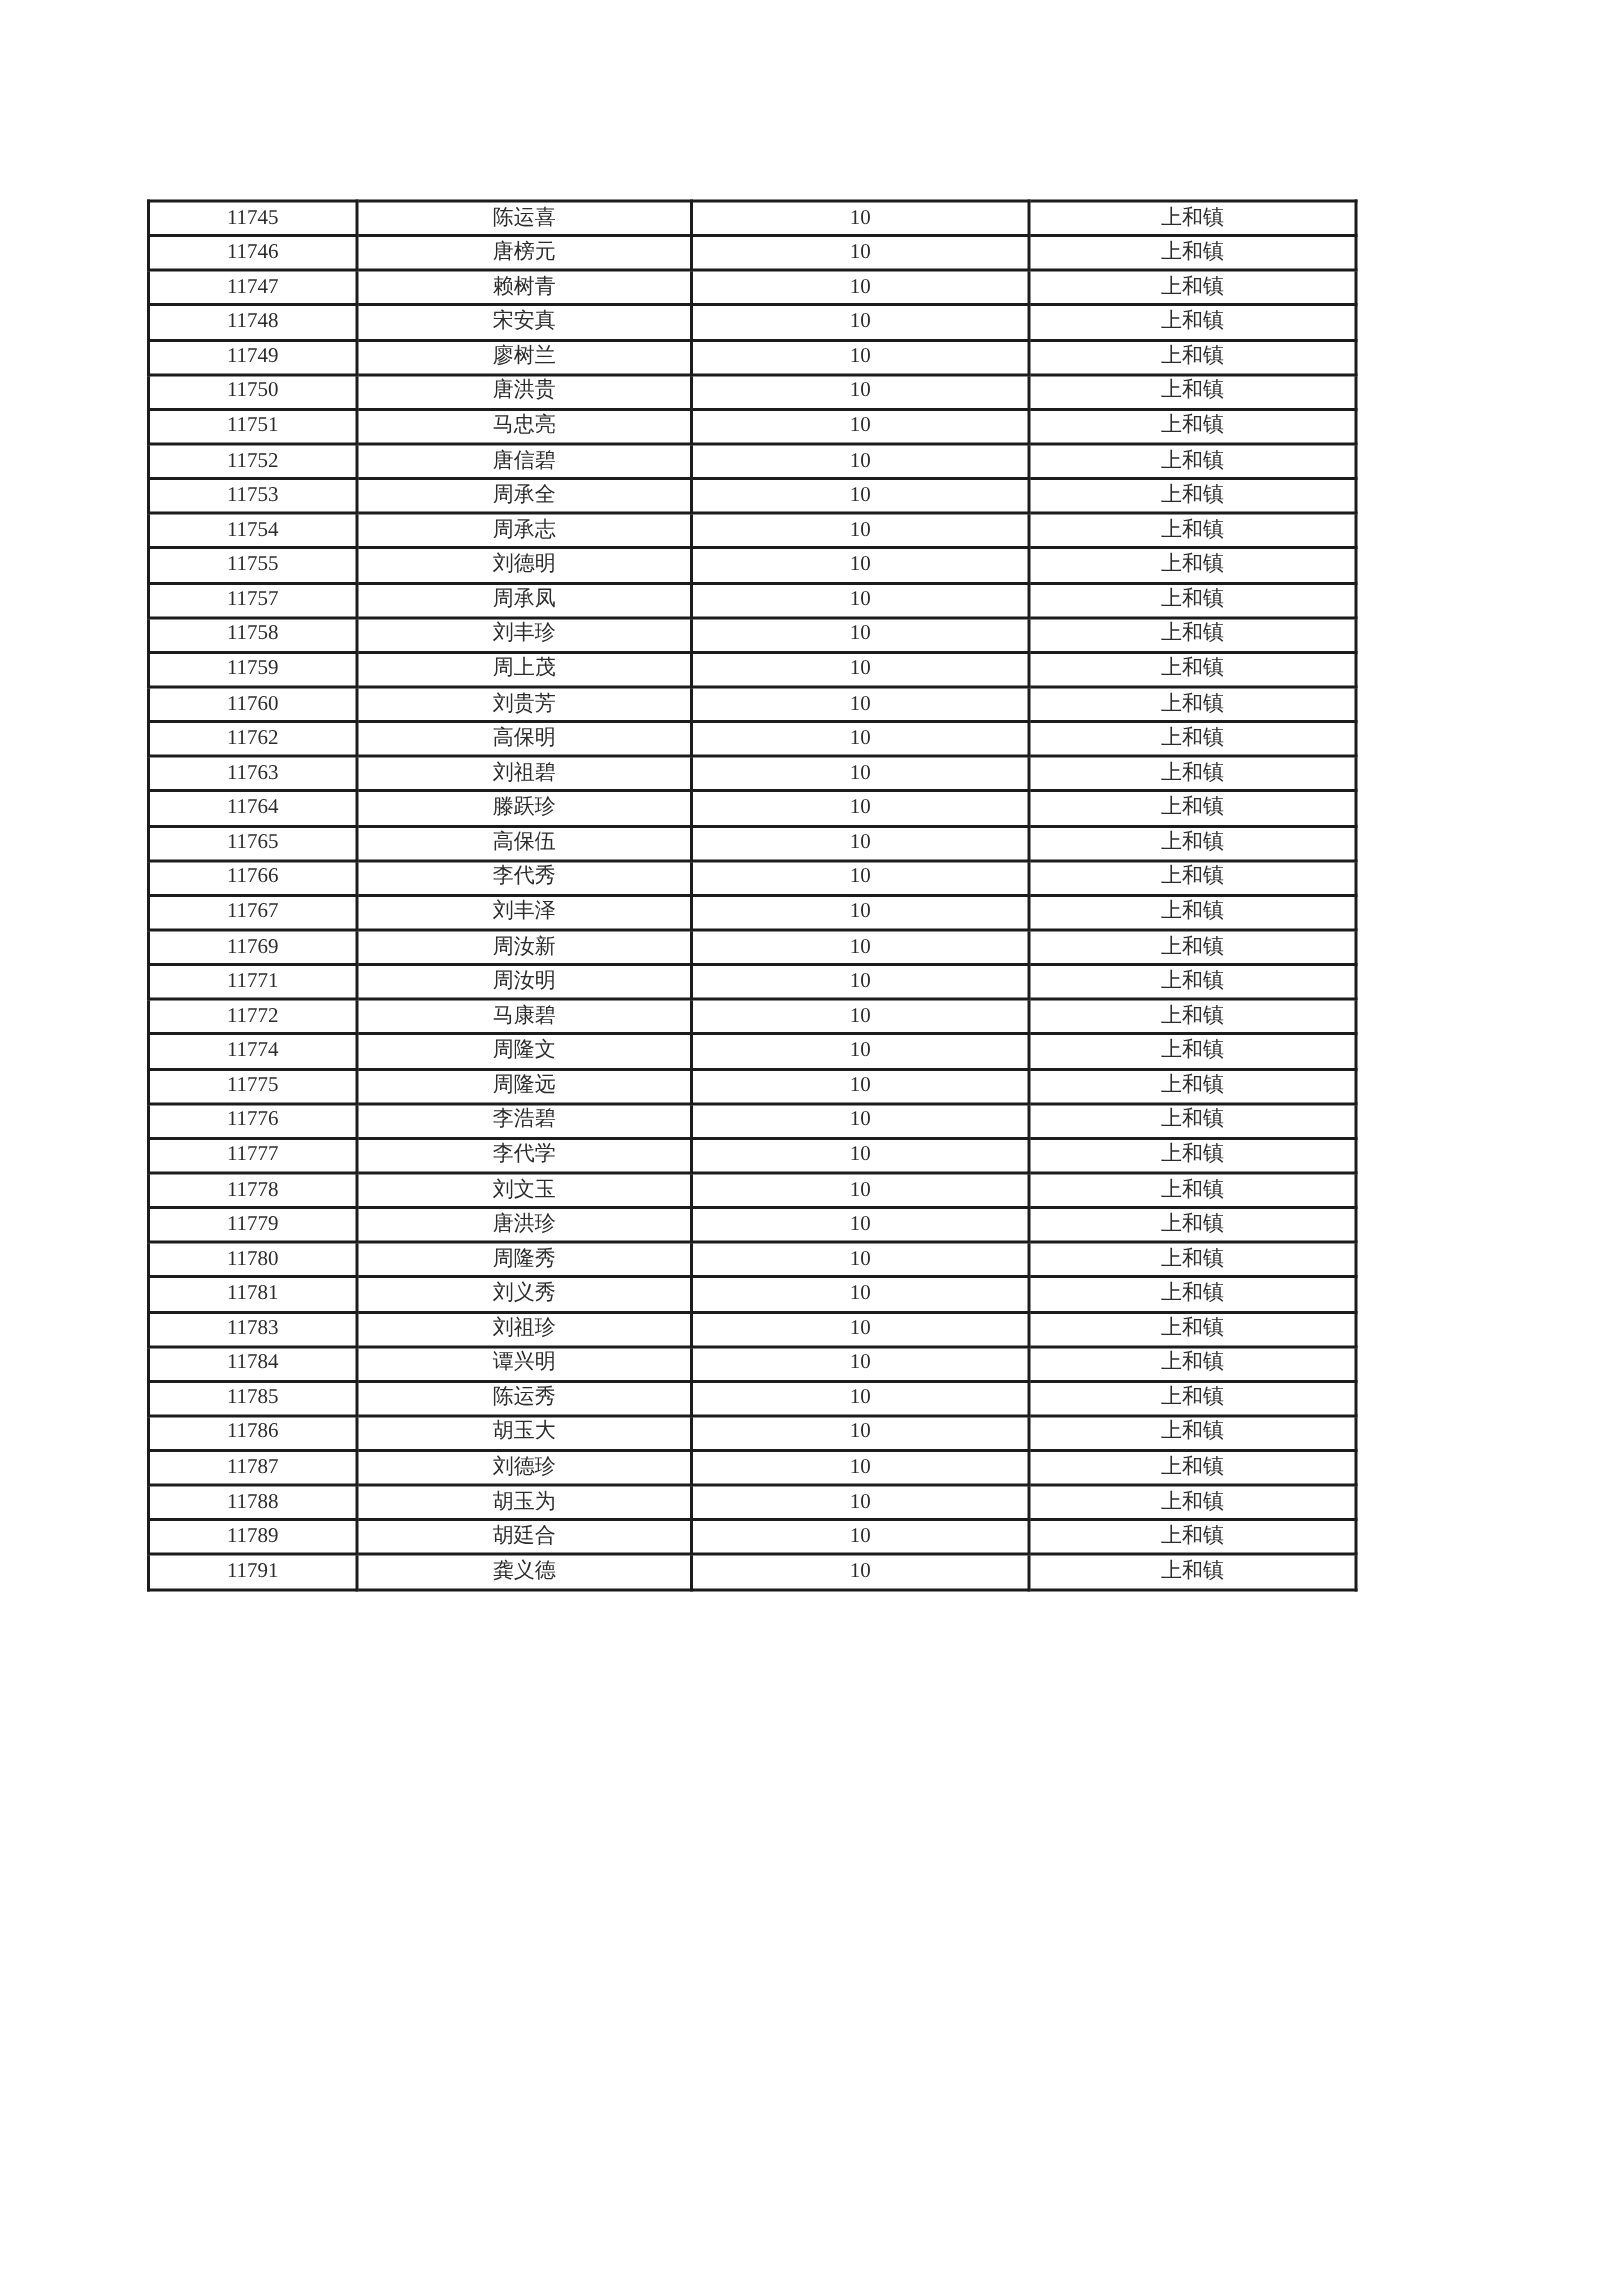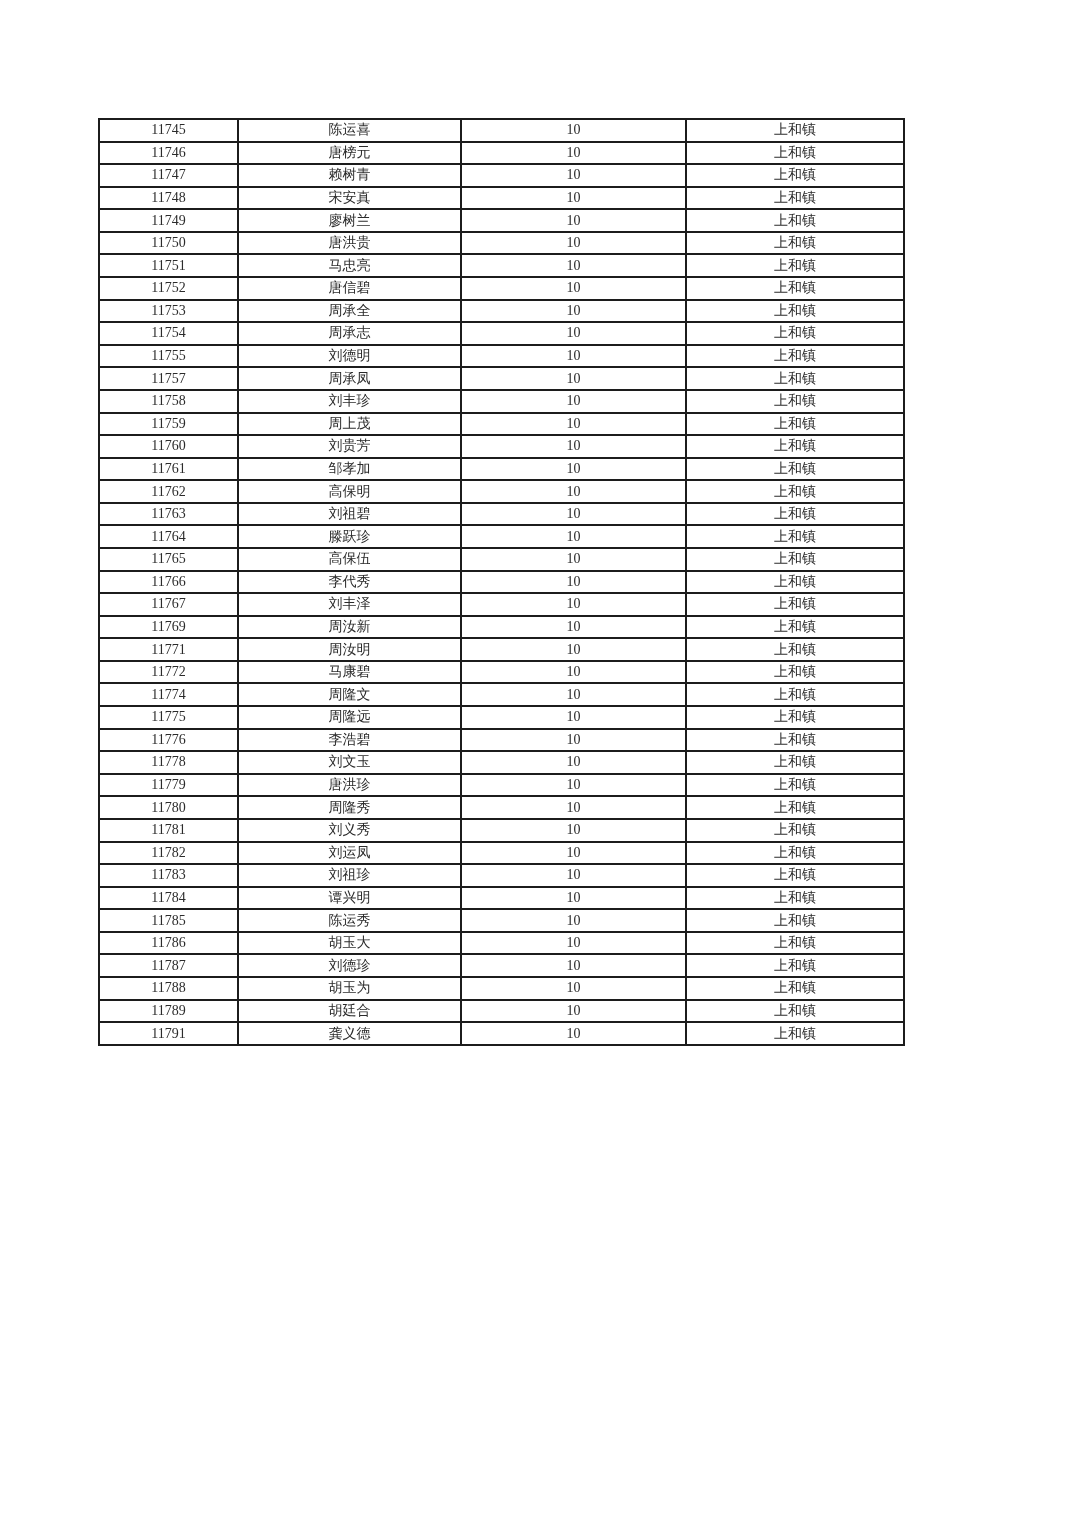--- a/index.html
+++ b/index.html
@@ -10,21 +10,21 @@
   body {
     width: 1074px;
     height: 1520px;
     position: relative;
     font-family: "Liberation Serif", "DejaVu Serif", serif;
     color: #2b2b2b;
   }
   .sheet-table {
     position: absolute;
     left: 98px;
-    top: 118px;
+    top: 133px;
     width: 805px;
     height: 928px;
     border-collapse: collapse;
     table-layout: fixed;
   }
   .sheet-table td {
     border: 2px solid #1c1c1c;
     text-align: center;
     vertical-align: middle;
     font-size: 14px;
@@ -129,26 +129,20 @@
         <td>10</td>
         <td>上和镇</td>
       </tr>
       <tr>
         <td>11760</td>
         <td>刘贵芳</td>
         <td>10</td>
         <td>上和镇</td>
       </tr>
       <tr>
-        <td>11761</td>
-        <td>邹孝加</td>
-        <td>10</td>
-        <td>上和镇</td>
-      </tr>
-      <tr>
         <td>11762</td>
         <td>高保明</td>
         <td>10</td>
         <td>上和镇</td>
       </tr>
       <tr>
         <td>11763</td>
         <td>刘祖碧</td>
         <td>10</td>
         <td>上和镇</td>
@@ -207,46 +201,46 @@
         <td>10</td>
         <td>上和镇</td>
       </tr>
       <tr>
         <td>11776</td>
         <td>李浩碧</td>
         <td>10</td>
         <td>上和镇</td>
       </tr>
       <tr>
+        <td>11777</td>
+        <td>李代学</td>
+        <td>10</td>
+        <td>上和镇</td>
+      </tr>
+      <tr>
         <td>11778</td>
         <td>刘文玉</td>
         <td>10</td>
         <td>上和镇</td>
       </tr>
       <tr>
         <td>11779</td>
         <td>唐洪珍</td>
         <td>10</td>
         <td>上和镇</td>
       </tr>
       <tr>
         <td>11780</td>
         <td>周隆秀</td>
         <td>10</td>
         <td>上和镇</td>
       </tr>
       <tr>
         <td>11781</td>
         <td>刘义秀</td>
-        <td>10</td>
-        <td>上和镇</td>
-      </tr>
-      <tr>
-        <td>11782</td>
-        <td>刘运凤</td>
         <td>10</td>
         <td>上和镇</td>
       </tr>
       <tr>
         <td>11783</td>
         <td>刘祖珍</td>
         <td>10</td>
         <td>上和镇</td>
       </tr>
       <tr>

